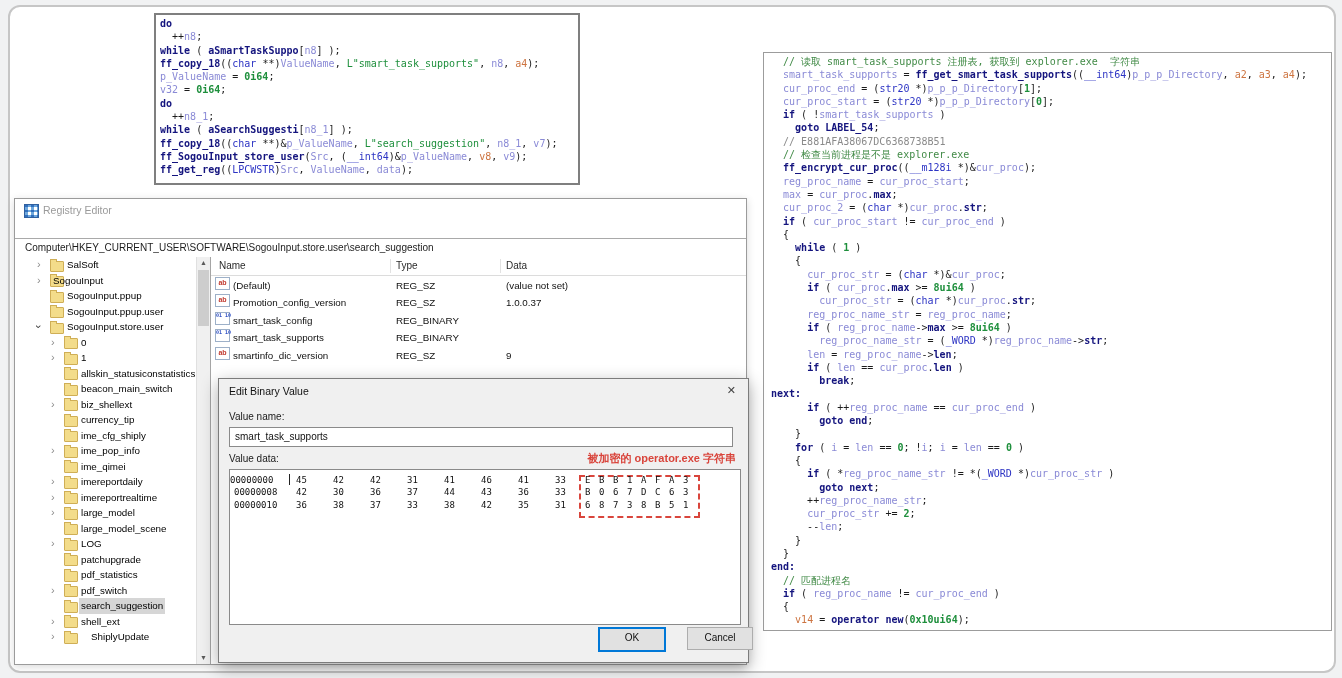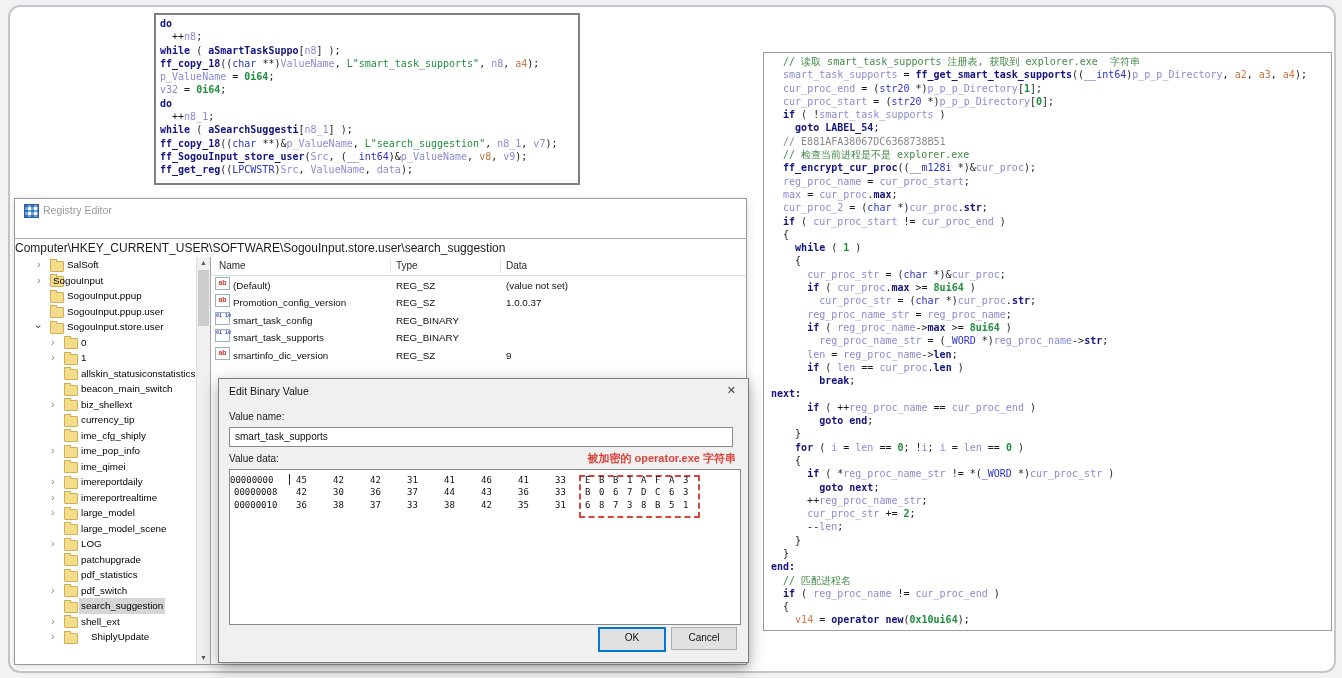--- a/index.html
+++ b/index.html
@@ -30,21 +30,21 @@
            border:1px solid #9b9b9b;box-shadow:0 2px 8px rgba(0,0,0,.15);}
   .titlebar{position:absolute;left:0;top:0;right:0;height:22px;background:#fff;}
   .regicon{position:absolute;left:9px;top:5px;width:13px;height:12px;border:1px solid #2f5f9e;
            background-image:linear-gradient(90deg,#6fa8dc 50%,#fff 50%),linear-gradient(#6fa8dc 50%,#fff 50%);
            background-blend-mode:multiply;background-size:6px 5px;}
   .title-text{position:absolute;left:28px;top:5px;font-size:10.5px;color:#9a9a9a;}
   .menubar{position:absolute;left:0;top:22px;right:0;height:17px;background:#fff;
            display:flex;gap:17px;padding-left:9px;align-items:center;font-size:10.5px;color:#494949;}
   .addressbar{position:absolute;left:0;top:39px;right:0;height:19px;background:#fff;
            border-top:1px solid #a9a9a9;border-bottom:7px solid #3b82f6;
-           font-size:12px;color:#1c1c1c;line-height:18px;padding-left:0;white-space:nowrap;overflow:hidden;}
+           font-size:10px;color:#1c1c1c;line-height:18px;padding-left:10px;white-space:nowrap;overflow:hidden;}
   .panes{position:absolute;left:0;top:58px;right:0;bottom:0;background:#fff;}
   .treepane{position:absolute;left:0;top:0;width:181px;bottom:0;overflow:hidden;background:#fff;}
   .tree-row{position:relative;height:15.5px;line-height:15.5px;font-size:9.8px;color:#000;white-space:nowrap;}
   .tree-row .lbl{position:absolute;top:0;}
   .tree-row.sel .lbl{background:var(--selection-gray);padding:0 2px;margin-left:-2px;}
   .chev{position:absolute;top:0;color:#8c8c8c;font-size:11px;line-height:15px;}
   .chev.down{transform:rotate(90deg);color:#3c3c3c;transform-origin:50% 50%;}
   .folder{position:absolute;top:3.5px;width:12px;height:9px;background:var(--folder-yellow);
           border:1px solid #cfae56;border-radius:1px;}
   .folder::before{content:"";position:absolute;top:-3px;left:-1px;width:5px;height:2px;
@@ -80,21 +80,21 @@
           border:1px solid #8a8a8a;font-family:"DejaVu Sans Mono","Liberation Mono",monospace;
           font-size:9px;color:#111;padding-top:4px;}
   .hexrow{position:relative;height:12.3px;}
   .hexrow span{position:absolute;top:0;line-height:12px;}
   .caret{position:absolute;left:59px;top:1px;width:1px;height:11px;background:#222;}
   .ascii-frame{position:absolute;left:349px;top:5px;width:117px;height:39px;
           border:2px dashed var(--annotation-red);}
   .btn{position:absolute;top:248px;width:64px;height:21px;background:#e1e1e1;border:1px solid #adadad;
        font-size:10px;color:#111;text-align:center;line-height:19px;}
   .btn.ok{left:379px;border:2px solid var(--focus-blue);line-height:17px;}
-  .btn.cancel{left:452px;}
+  .btn.cancel{left:468px;}
 </style>
 </head>
 <body>
 
 <div class="canvas">
   <div class="frame"></div>
 
   <div class="code-box code-top"><div class="cl"><span class="t-b">do</span></div><div class="cl"><span class="t-p">  ++</span><span class="t-v">n8</span><span class="t-p">;</span></div><div class="cl"><span class="t-b">while</span><span class="t-p"> ( </span><span class="t-b">aSmartTaskSuppo</span><span class="t-p">[</span><span class="t-v">n8</span><span class="t-p">] );</span></div><div class="cl"><span class="t-b">ff_copy_18</span><span class="t-p">((</span><span class="t-ty">char</span><span class="t-p"> **)</span><span class="t-v">ValueName</span><span class="t-p">, </span><span class="t-s">L"smart_task_supports"</span><span class="t-p">, </span><span class="t-v">n8</span><span class="t-p">, </span><span class="t-o">a4</span><span class="t-p">);</span></div><div class="cl"><span class="t-v">p_ValueName</span><span class="t-p"> = </span><span class="t-n">0i64</span><span class="t-p">;</span></div><div class="cl"><span class="t-v">v32</span><span class="t-p"> = </span><span class="t-n">0i64</span><span class="t-p">;</span></div><div class="cl"><span class="t-b">do</span></div><div class="cl"><span class="t-p">  ++</span><span class="t-v">n8_1</span><span class="t-p">;</span></div><div class="cl"><span class="t-b">while</span><span class="t-p"> ( </span><span class="t-b">aSearchSuggesti</span><span class="t-p">[</span><span class="t-v">n8_1</span><span class="t-p">] );</span></div><div class="cl"><span class="t-b">ff_copy_18</span><span class="t-p">((</span><span class="t-ty">char</span><span class="t-p"> **)&amp;</span><span class="t-v">p_ValueName</span><span class="t-p">, </span><span class="t-s">L"search_suggestion"</span><span class="t-p">, </span><span class="t-v">n8_1</span><span class="t-p">, </span><span class="t-v">v7</span><span class="t-p">);</span></div><div class="cl"><span class="t-b">ff_SogouInput_store_user</span><span class="t-p">(</span><span class="t-v">Src</span><span class="t-p">, (</span><span class="t-ty">__int64</span><span class="t-p">)&amp;</span><span class="t-v">p_ValueName</span><span class="t-p">, </span><span class="t-o">v8</span><span class="t-p">, </span><span class="t-v">v9</span><span class="t-p">);</span></div><div class="cl"><span class="t-b">ff_get_reg</span><span class="t-p">((</span><span class="t-ty">LPCWSTR</span><span class="t-p">)</span><span class="t-v">Src</span><span class="t-p">, </span><span class="t-v">ValueName</span><span class="t-p">, </span><span class="t-v">data</span><span class="t-p">);</span></div></div>
 
   <div class="code-box code-right"><div class="cl"><span class="t-c">  // 读取 smart_task_supports 注册表, 获取到 explorer.exe  字符串</span></div><div class="cl"><span class="t-p">  </span><span class="t-v">smart_task_supports</span><span class="t-p"> = </span><span class="t-b">ff_get_smart_task_supports</span><span class="t-p">((</span><span class="t-ty">__int64</span><span class="t-p">)</span><span class="t-v">p_p_p_Directory</span><span class="t-p">, </span><span class="t-o">a2</span><span class="t-p">, </span><span class="t-o">a3</span><span class="t-p">, </span><span class="t-o">a4</span><span class="t-p">);</span></div><div class="cl"><span class="t-p">  </span><span class="t-v">cur_proc_end</span><span class="t-p"> = (</span><span class="t-ty">str20</span><span class="t-p"> *)</span><span class="t-v">p_p_p_Directory</span><span class="t-p">[</span><span class="t-n">1</span><span class="t-p">];</span></div><div class="cl"><span class="t-p">  </span><span class="t-v">cur_proc_start</span><span class="t-p"> = (</span><span class="t-ty">str20</span><span class="t-p"> *)</span><span class="t-v">p_p_p_Directory</span><span class="t-p">[</span><span class="t-n">0</span><span class="t-p">];</span></div><div class="cl"><span class="t-p">  </span><span class="t-b">if</span><span class="t-p"> ( !</span><span class="t-v">smart_task_supports</span><span class="t-p"> )</span></div><div class="cl"><span class="t-p">    </span><span class="t-b">goto</span><span class="t-p"> </span><span class="t-b">LABEL_54</span><span class="t-p">;</span></div><div class="cl"><span class="t-cg">  // E881AFA38067DC6368738B51</span></div><div class="cl"><span class="t-c">  // 检查当前进程是不是 explorer.exe</span></div><div class="cl"><span class="t-p">  </span><span class="t-b">ff_encrypt_cur_proc</span><span class="t-p">((</span><span class="t-ty">__m128i</span><span class="t-p"> *)&amp;</span><span class="t-v">cur_proc</span><span class="t-p">);</span></div><div class="cl"><span class="t-p">  </span><span class="t-v">reg_proc_name</span><span class="t-p"> = </span><span class="t-v">cur_proc_start</span><span class="t-p">;</span></div><div class="cl"><span class="t-p">  </span><span class="t-v">max</span><span class="t-p"> = </span><span class="t-v">cur_proc</span><span class="t-p">.</span><span class="t-b">max</span><span class="t-p">;</span></div><div class="cl"><span class="t-p">  </span><span class="t-v">cur_proc_2</span><span class="t-p"> = (</span><span class="t-ty">char</span><span class="t-p"> *)</span><span class="t-v">cur_proc</span><span class="t-p">.</span><span class="t-b">str</span><span class="t-p">;</span></div><div class="cl"><span class="t-p">  </span><span class="t-b">if</span><span class="t-p"> ( </span><span class="t-v">cur_proc_start</span><span class="t-p"> != </span><span class="t-v">cur_proc_end</span><span class="t-p"> )</span></div><div class="cl"><span class="t-p">  {</span></div><div class="cl"><span class="t-p">    </span><span class="t-b">while</span><span class="t-p"> ( </span><span class="t-n">1</span><span class="t-p"> )</span></div><div class="cl"><span class="t-p">    {</span></div><div class="cl"><span class="t-p">      </span><span class="t-v">cur_proc_str</span><span class="t-p"> = (</span><span class="t-ty">char</span><span class="t-p"> *)&amp;</span><span class="t-v">cur_proc</span><span class="t-p">;</span></div><div class="cl"><span class="t-p">      </span><span class="t-b">if</span><span class="t-p"> ( </span><span class="t-v">cur_proc</span><span class="t-p">.</span><span class="t-b">max</span><span class="t-p"> &gt;= </span><span class="t-n">8ui64</span><span class="t-p"> )</span></div><div class="cl"><span class="t-p">        </span><span class="t-v">cur_proc_str</span><span class="t-p"> = (</span><span class="t-ty">char</span><span class="t-p"> *)</span><span class="t-v">cur_proc</span><span class="t-p">.</span><span class="t-b">str</span><span class="t-p">;</span></div><div class="cl"><span class="t-p">      </span><span class="t-v">reg_proc_name_str</span><span class="t-p"> = </span><span class="t-v">reg_proc_name</span><span class="t-p">;</span></div><div class="cl"><span class="t-p">      </span><span class="t-b">if</span><span class="t-p"> ( </span><span class="t-v">reg_proc_name</span><span class="t-p">-&gt;</span><span class="t-b">max</span><span class="t-p"> &gt;= </span><span class="t-n">8ui64</span><span class="t-p"> )</span></div><div class="cl"><span class="t-p">        </span><span class="t-v">reg_proc_name_str</span><span class="t-p"> = (</span><span class="t-ty">_WORD</span><span class="t-p"> *)</span><span class="t-v">reg_proc_name</span><span class="t-p">-&gt;</span><span class="t-b">str</span><span class="t-p">;</span></div><div class="cl"><span class="t-p">      </span><span class="t-v">len</span><span class="t-p"> = </span><span class="t-v">reg_proc_name</span><span class="t-p">-&gt;</span><span class="t-b">len</span><span class="t-p">;</span></div><div class="cl"><span class="t-p">      </span><span class="t-b">if</span><span class="t-p"> ( </span><span class="t-v">len</span><span class="t-p"> == </span><span class="t-v">cur_proc</span><span class="t-p">.</span><span class="t-b">len</span><span class="t-p"> )</span></div><div class="cl"><span class="t-p">        </span><span class="t-b">break</span><span class="t-p">;</span></div><div class="cl"><span class="t-b">next:</span></div><div class="cl"><span class="t-p">      </span><span class="t-b">if</span><span class="t-p"> ( ++</span><span class="t-v">reg_proc_name</span><span class="t-p"> == </span><span class="t-v">cur_proc_end</span><span class="t-p"> )</span></div><div class="cl"><span class="t-p">        </span><span class="t-b">goto</span><span class="t-p"> </span><span class="t-b">end</span><span class="t-p">;</span></div><div class="cl"><span class="t-p">    }</span></div><div class="cl"><span class="t-p">    </span><span class="t-b">for</span><span class="t-p"> ( </span><span class="t-v">i</span><span class="t-p"> = </span><span class="t-v">len</span><span class="t-p"> == </span><span class="t-n">0</span><span class="t-p">; !</span><span class="t-v">i</span><span class="t-p">; </span><span class="t-v">i</span><span class="t-p"> = </span><span class="t-v">len</span><span class="t-p"> == </span><span class="t-n">0</span><span class="t-p"> )</span></div><div class="cl"><span class="t-p">    {</span></div><div class="cl"><span class="t-p">      </span><span class="t-b">if</span><span class="t-p"> ( *</span><span class="t-v">reg_proc_name_str</span><span class="t-p"> != *(</span><span class="t-ty">_WORD</span><span class="t-p"> *)</span><span class="t-v">cur_proc_str</span><span class="t-p"> )</span></div><div class="cl"><span class="t-p">        </span><span class="t-b">goto</span><span class="t-p"> </span><span class="t-b">next</span><span class="t-p">;</span></div><div class="cl"><span class="t-p">      ++</span><span class="t-v">reg_proc_name_str</span><span class="t-p">;</span></div><div class="cl"><span class="t-p">      </span><span class="t-v">cur_proc_str</span><span class="t-p"> += </span><span class="t-n">2</span><span class="t-p">;</span></div><div class="cl"><span class="t-p">      --</span><span class="t-v">len</span><span class="t-p">;</span></div><div class="cl"><span class="t-p">    }</span></div><div class="cl"><span class="t-p">  }</span></div><div class="cl"><span class="t-b">end:</span></div><div class="cl"><span class="t-c">  // 匹配进程名</span></div><div class="cl"><span class="t-p">  </span><span class="t-b">if</span><span class="t-p"> ( </span><span class="t-v">reg_proc_name</span><span class="t-p"> != </span><span class="t-v">cur_proc_end</span><span class="t-p"> )</span></div><div class="cl"><span class="t-p">  {</span></div><div class="cl"><span class="t-p">    </span><span class="t-o">v14</span><span class="t-p"> = </span><span class="t-b">operator new</span><span class="t-p">(</span><span class="t-n">0x10ui64</span><span class="t-p">);</span></div></div>

